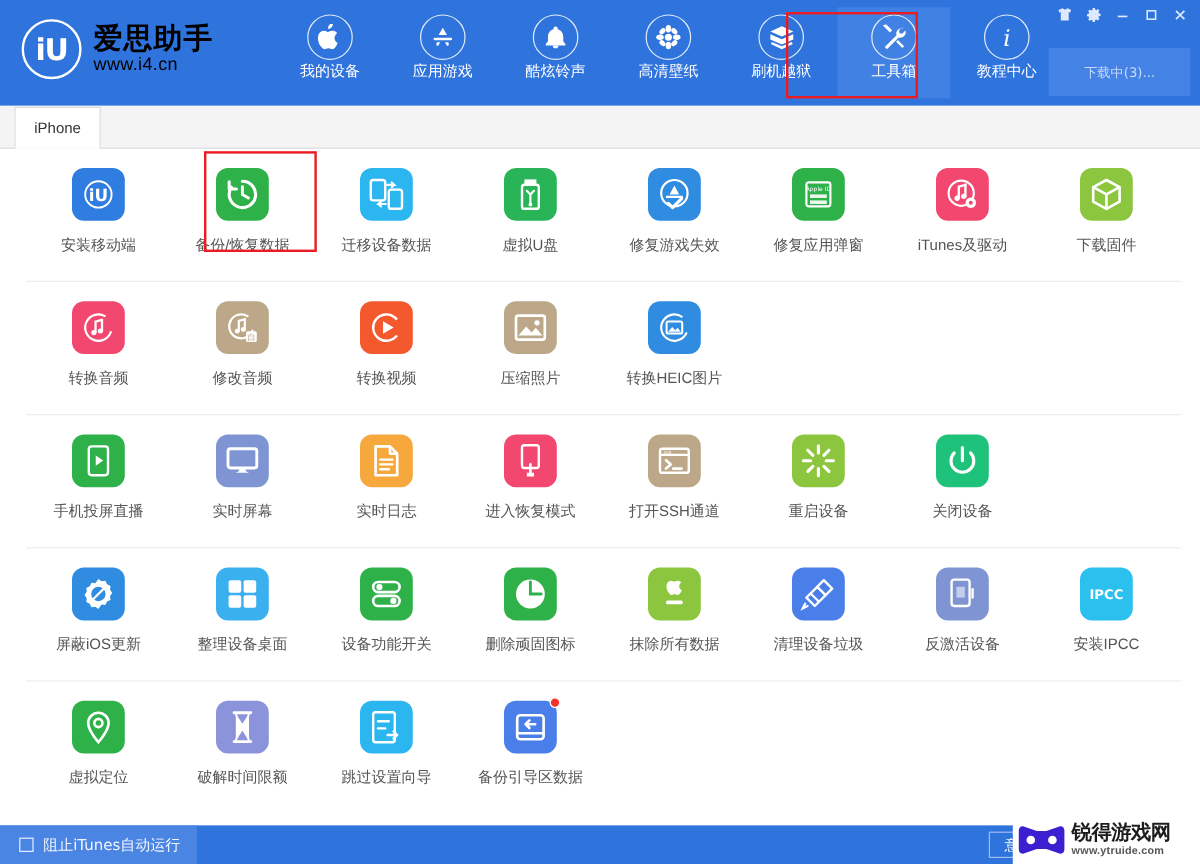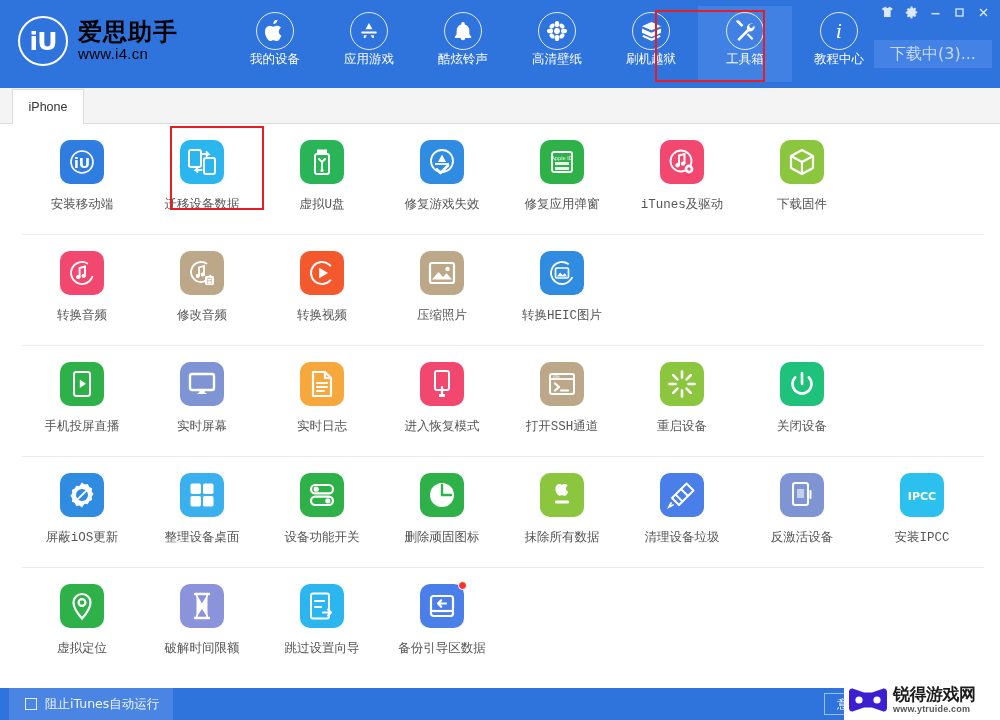--- a/index.html
+++ b/index.html
@@ -81,23 +81,23 @@
     display: flex; align-items: center; gap: 2px;
   }
   .winbtn {
     width: 22px; height: 18px;
     display: flex; align-items: center; justify-content: center;
     color: #dce9ff; cursor: pointer; font-size: 12px;
   }
 
   .dl-btn {
     position: absolute; right: 8px; top: 40px;
-    width: 118px; height: 28px;
+    width: 118px; height: 40px;
     background: #4482e6;
-    color: #c6daf7; font-size: 16px;
+    color: #c6daf7; font-size: 11px;
     display: flex; align-items: center; justify-content: center;
     cursor: pointer;
     font-family: "DejaVu Sans", sans-serif;
   }
 
   
   .tabstrip {
     flex: 0 0 36px; height: 36px;
     background: #f4f4f4;
     border-bottom: 1px solid #dcdcdc;
@@ -138,40 +138,39 @@
   }
   .ticon {
     width: 44px; height: 44px; border-radius: 10px;
     display: flex; align-items: center; justify-content: center;
     position: relative; color: #fff;
     flex: 0 0 auto;
   }
   .tlabel {
     margin-top: 12px; font-size: 12.5px; color: #555;
     white-space: nowrap;
-    font-family: Liberation Mono, monospace;
+    font-family: Liberation Sans, sans-serif;
   }
   .dot-badge {
     position: absolute; right: -3px; top: -3px;
     width: 9px; height: 9px; border-radius: 50%;
     background: #f2352c; border: 1px solid #fff;
   }
   .tool-highlight {
     position: absolute;
     left: 148px; top: 2px; width: 94px; height: 84px;
     border: 2.5px solid #ea1c21; pointer-events: none; z-index: 5;
   }
 
   
   .statusbar {
     flex: 0 0 32px; height: 32px;
     background: #2f73dd;
     display: flex; align-items: center;
     position: relative;
-    padding-left: 9px;
   }
   .sb-left {
     display: flex; align-items: center;
     height: 32px; padding: 0 14px 0 16px;
     background: #4b85e4;
     cursor: pointer;
   }
   .sb-check {
     width: 12px; height: 12px;
     border: 1.5px solid #e6eefc; background: transparent;
@@ -342,20 +341,30 @@
       <div class="tool-row" style="position: relative;">
         <div class="tool-highlight"></div>
         <div class="tool">
           <div class="ticon" style="background:#2f7de1">
             <svg width="32" height="32" viewBox="0 0 32 32">
               <circle cx="16" cy="16" r="11" fill="none" stroke="#ffffff" stroke-width="1.6"></circle>
               <text x="16" y="21.5" text-anchor="middle" font-family="DejaVu Sans, sans-serif" font-weight="bold" font-size="14" fill="#ffffff">iU</text>
             </svg>
           </div>
           <div class="tlabel">安装移动端</div>
+        </div>
+        <div class="tool">
+          <div class="ticon" style="background:#2fb14a">
+            <svg width="32" height="32" viewBox="0 0 32 32">
+              <path d="M16 5a11 11 0 1 1-9.2 5" fill="none" stroke="#ffffff" stroke-width="2.6" stroke-linecap="round"></path>
+              <path d="M5 5.5v6h6" fill="none" stroke="#ffffff" stroke-width="2.6" stroke-linecap="round" stroke-linejoin="round"></path>
+              <path d="M16 9.5V16l5 3" fill="none" stroke="#ffffff" stroke-width="2.4" stroke-linecap="round"></path>
+            </svg>
+          </div>
+          <div class="tlabel">备份/恢复数据</div>
         </div>
         <div class="tool">
           <div class="ticon" style="background:#2cb6ef">
             <svg width="32" height="32" viewBox="0 0 32 32">
               <rect x="3" y="4" width="12" height="17" rx="2" fill="none" stroke="#ffffff" stroke-width="2"></rect>
               <rect x="18" y="12" width="11" height="16" rx="2" fill="none" stroke="#ffffff" stroke-width="2"></rect>
               <path d="M16.5 8h6l-2-2m2 2-2 2" stroke="#ffffff" stroke-width="1.8" fill="none" stroke-linecap="round"></path>
               <path d="M15.5 24h-6l2-2m-2 2 2 2" stroke="#ffffff" stroke-width="1.8" fill="none" stroke-linecap="round"></path>
             </svg>
           </div>

